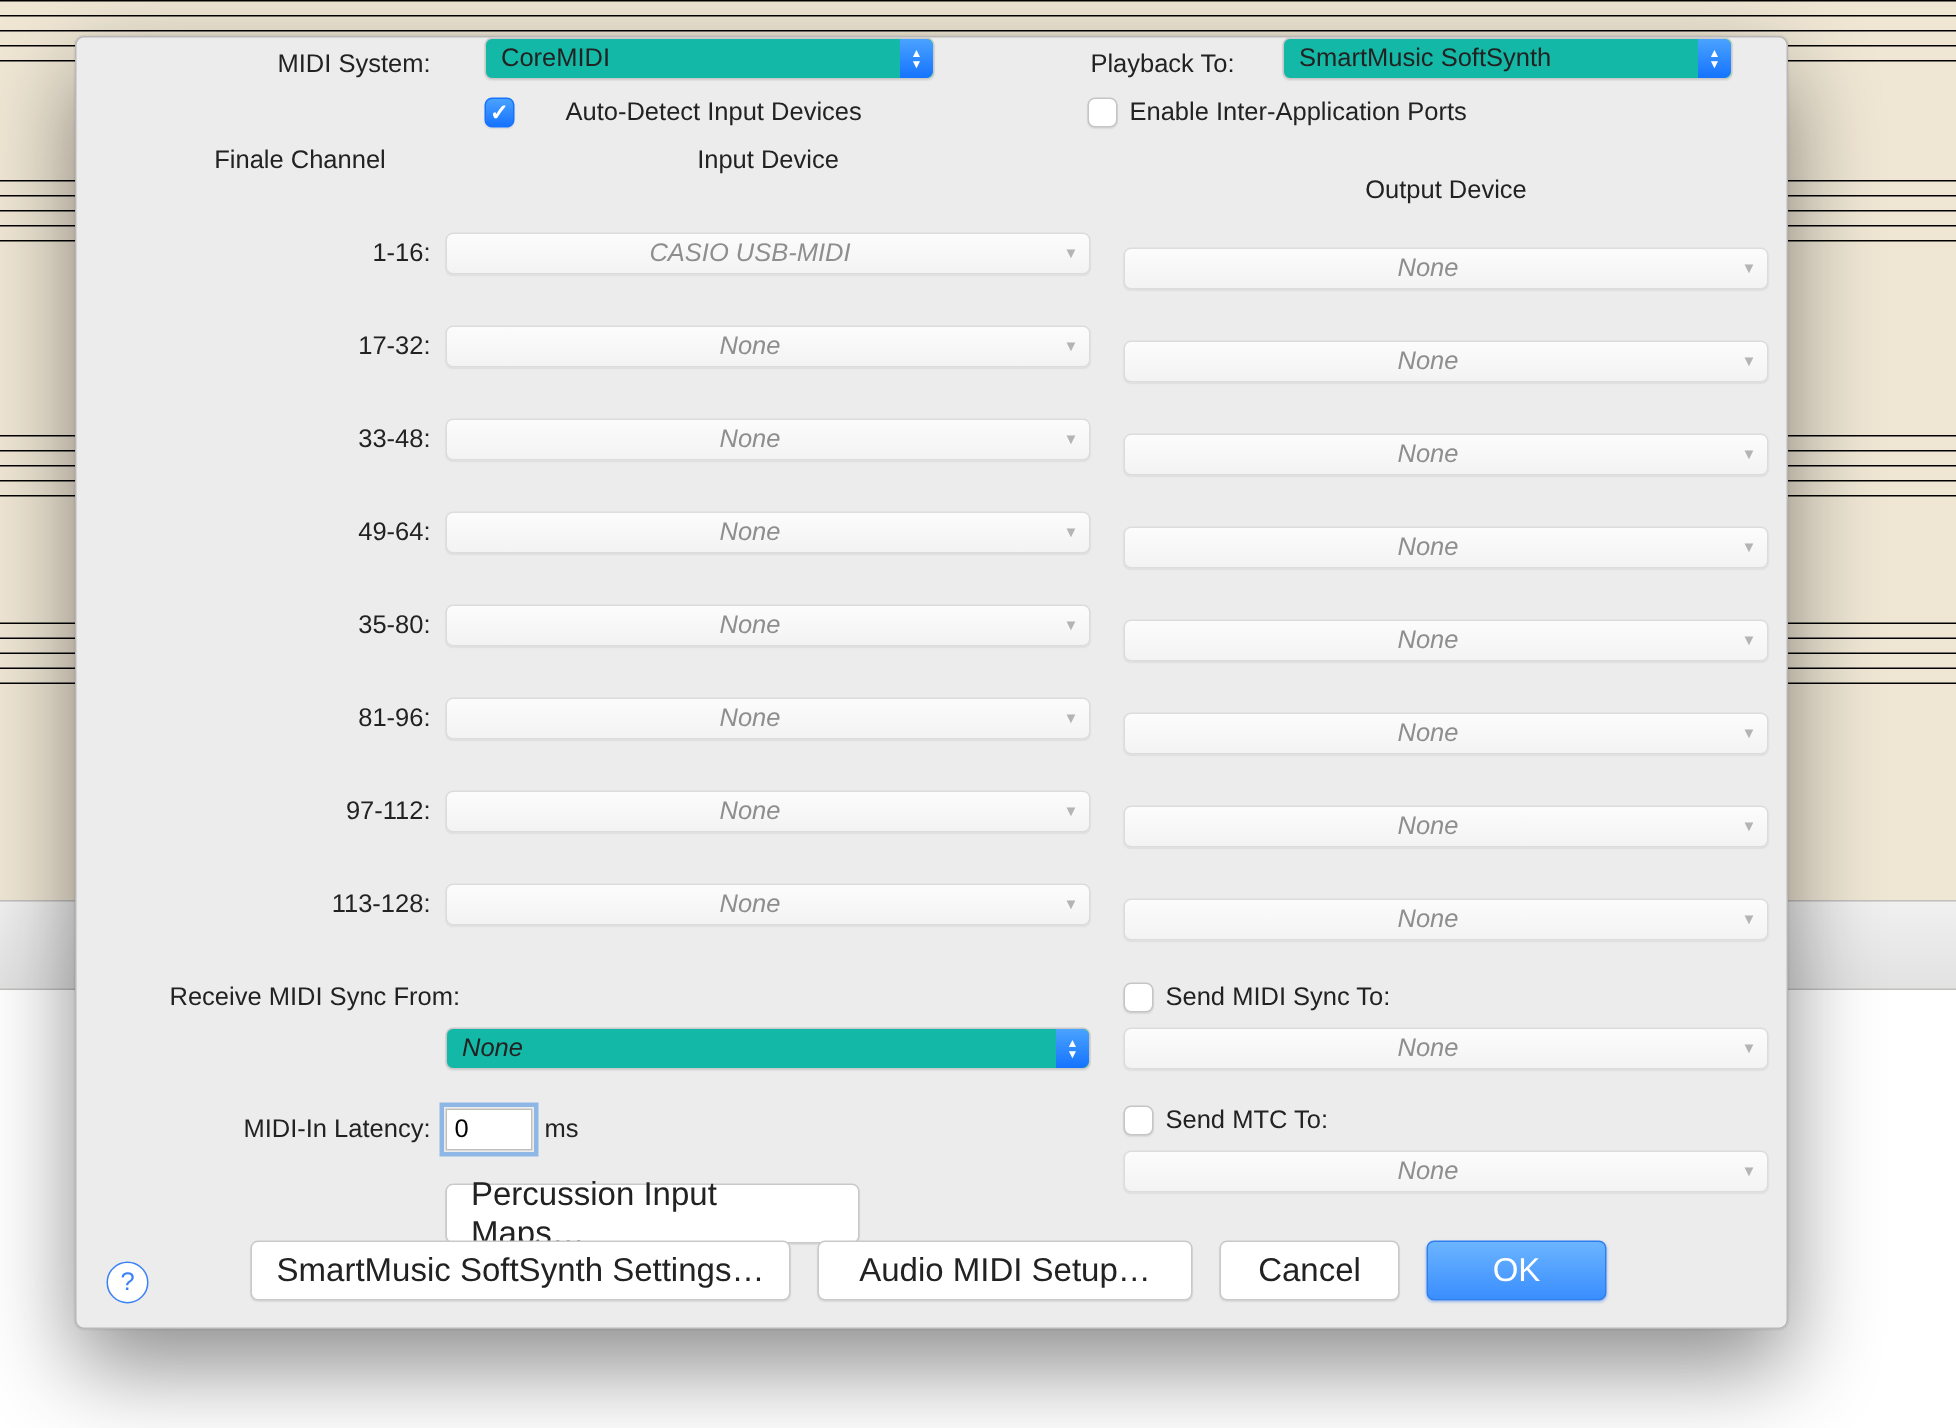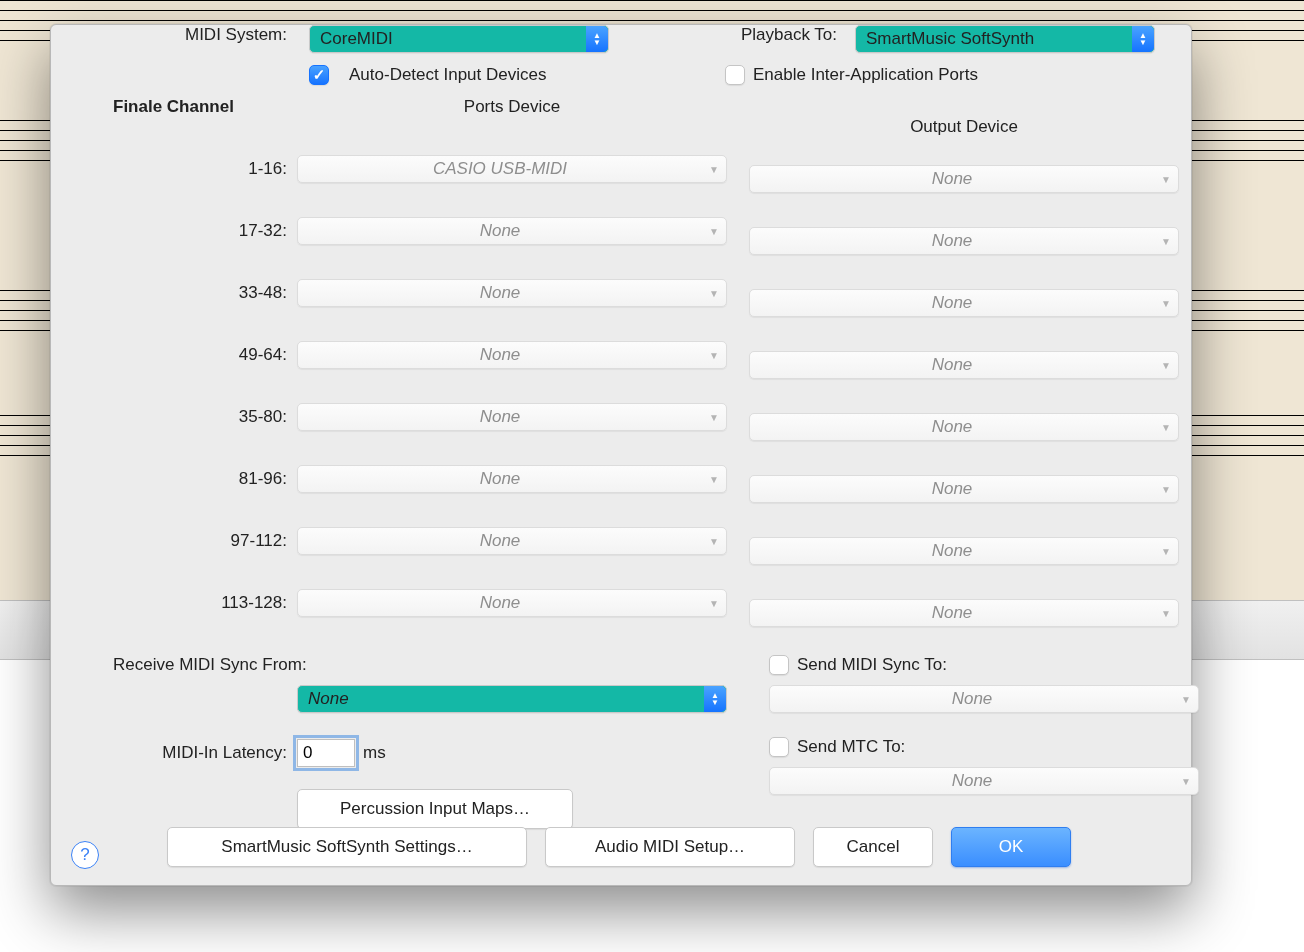--- a/index.html
+++ b/index.html
@@ -44,23 +44,23 @@
     font-size: 17px;
     padding: 10px 0 14px 0;
     color: #4a4a4a;
   }
   .content {
     padding: 0 36px 0 36px;
   }
   
   .top-row {
     display: flex;
-    align-items: flex-start;
+    align-items: flex-end;
     margin-bottom: 12px;
-    gap: 12px;
+    gap: 26px;
   }
   .label-right {
     text-align: right;
   }
   
   .popup {
     display: inline-flex;
     align-items: center;
     height: 28px;
     background: #14b8a6;
@@ -133,21 +133,21 @@
   .cb.checked::after {
     content:"✓"; color:#fff; font-size:15px; font-weight:600;
   }
   
   .btn {
     height: 40px;
     padding: 0 16px;
     background: #ffffff;
     border: 1px solid #c9c9c9;
     border-radius: 5px;
-    font-size: 17px;
+    font-size: 22px;
     display: inline-flex; align-items: center; justify-content: center;
     box-shadow: 0 1px 1px rgba(0,0,0,0.08);
     cursor: default;
   }
   .btn.primary {
     background: linear-gradient(#6bb4ff,#3a8eff);
     border-color:#2f7ef0;
     color:#fff;
     box-shadow: 0 1px 2px rgba(30,100,220,0.4);
   }
@@ -257,22 +257,22 @@
       <span class="cb checked"></span>
       <span>Auto-Detect Input Devices</span>
       <div style="flex:1"></div>
       <div style="width:430px; display:flex; align-items:center;">
         <span class="cb"></span>
         <span>Enable Inter-Application Ports</span>
       </div>
     </div>
 
     <div class="dev-header">
-      <div class="col-label" style="text-align:left; padding-left:26px;font-weight:bold;">Finale Channel</div>
-      <div class="col-input" style="text-align:center;">Ports Device</div>
+      <div class="col-label" style="text-align:center; padding-left:26px;">Finale Channel</div>
+      <div class="col-input" style="text-align:center;">Input Device</div>
       <div class="col-gap"></div>
       <div class="col-output" style="text-align:center;">Output Device</div>
     </div>
 
     <div id="device-rows">
         <div class="dev-row">
           <div class="col-label">1-16:</div>
           <div class="popup disabled col-input">
             <span class="popup-text">CASIO USB-MIDI</span>
             <span class="stepper single">
@@ -394,21 +394,21 @@
           <div class="col-gap"></div>
           <div class="popup disabled col-output">
             <span class="popup-text">None</span>
             <span class="stepper single">
               <span class="arr down">▼</span>
             </span>
           </div>
         </div>
       </div>
 
-    <div style="display:flex; margin-top:6px;gap:20px;">
+    <div style="display:flex; margin-top:6px;">
 
       <div style="width:662px;">
         <div class="section-label" style="padding-left:26px;">Receive MIDI Sync From:</div>
         <div style="display:flex;">
           <div class="col-label"></div>
           <div class="popup" style="width:430px;">
             <span class="popup-text" style="font-style:italic;">None</span>
             <span class="stepper">
                 <span class="arr">▲</span>
                 <span class="arr">▼</span>

